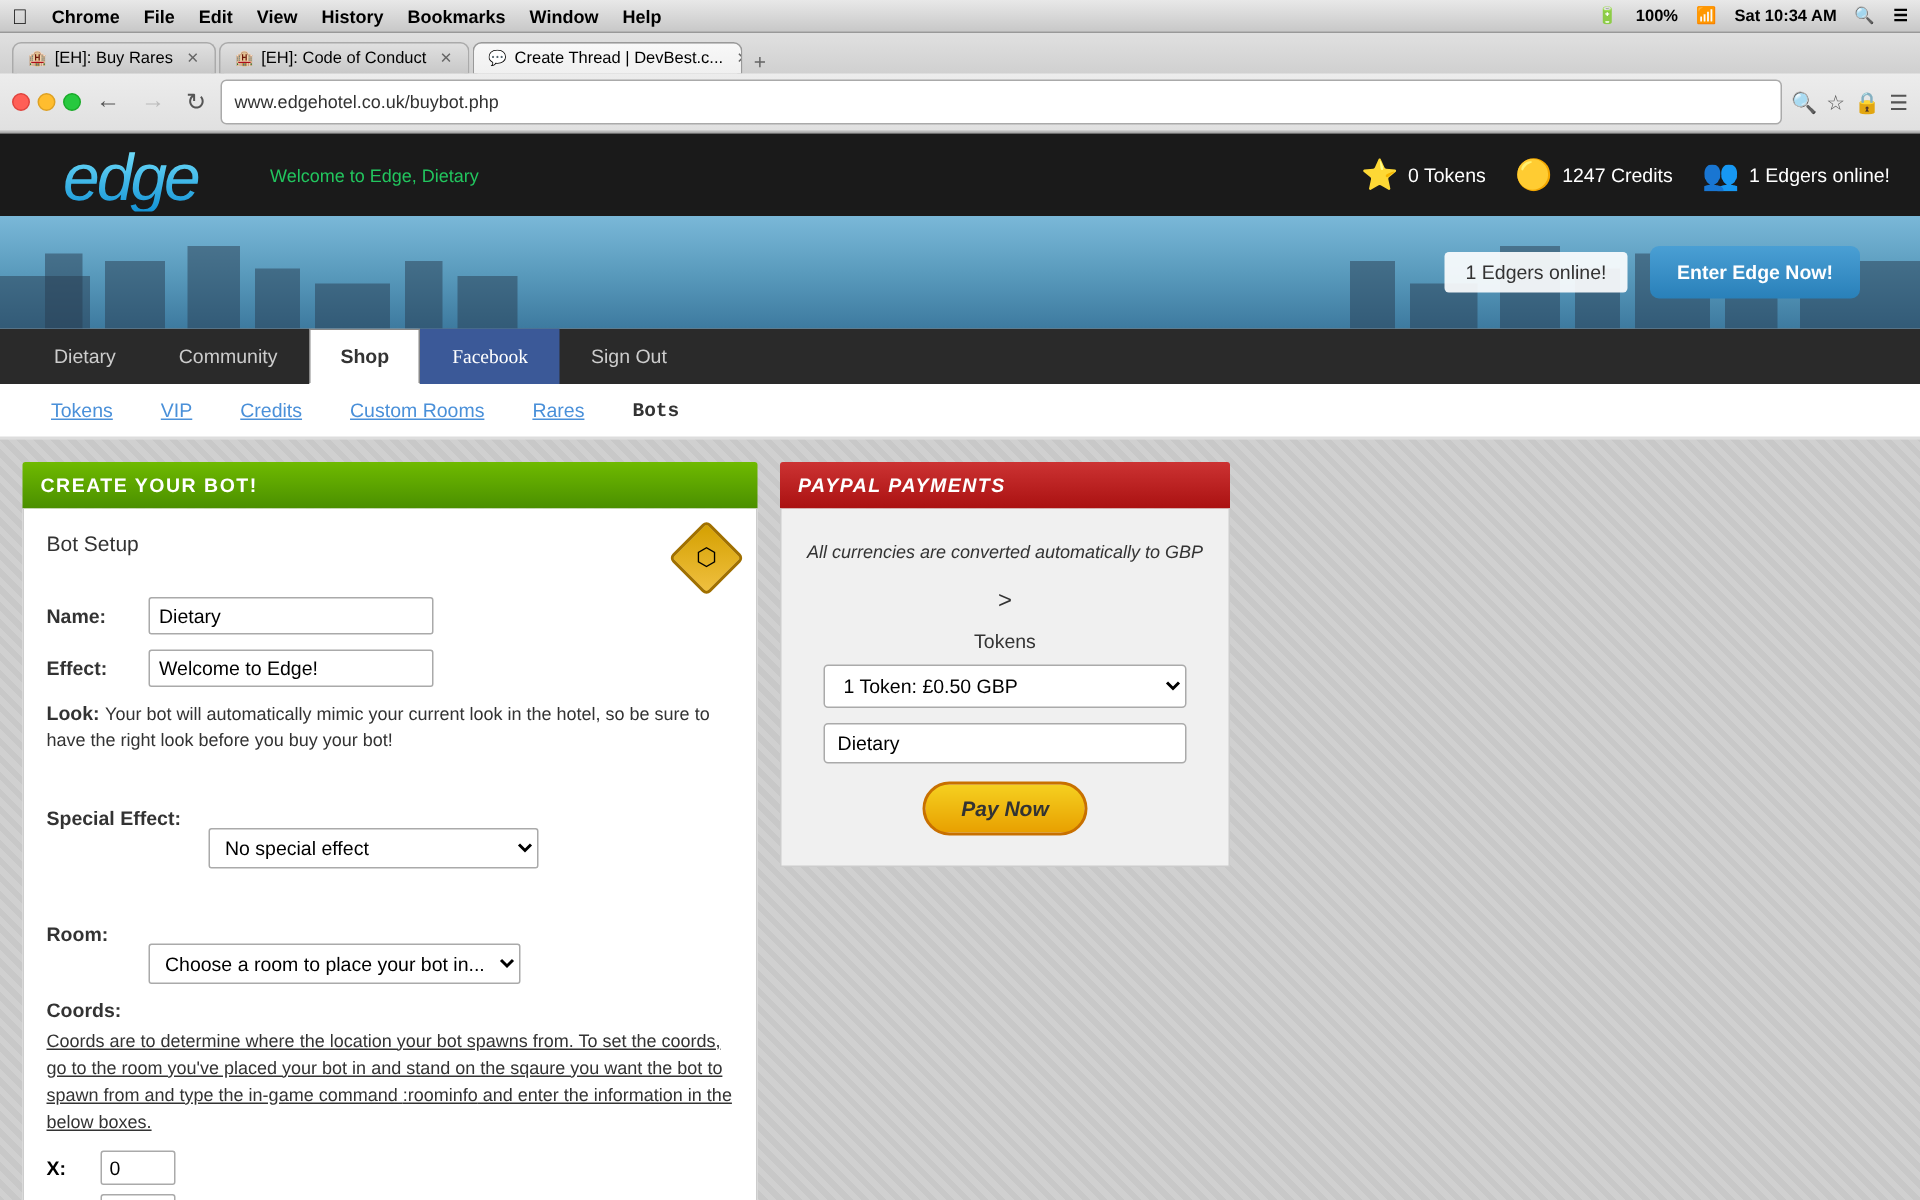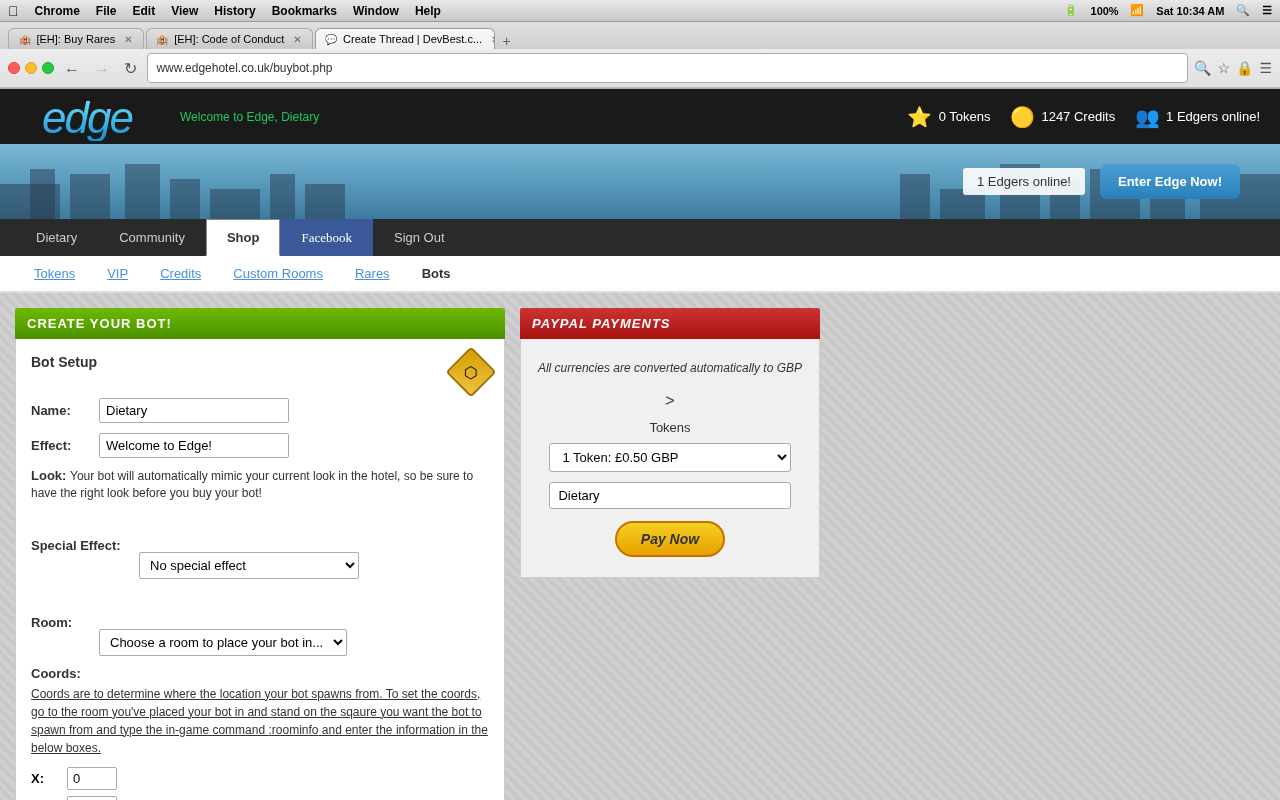--- a/index.html
+++ b/index.html
@@ -151,20 +151,21 @@
       padding: 4px 14px;
       color: #4a90d9;
       font-size: 13px;
       cursor: pointer;
       text-decoration: underline;
     }
     .sub-nav-item.active {
       color: #333;
       text-decoration: none;
       font-weight: bold;
+      font-family: Liberation Mono, monospace;
     }
 
     
     .page-content {
       background: #c8c8c8;
       background-image: repeating-linear-gradient(
         45deg,
         transparent,
         transparent 4px,
         rgba(255,255,255,0.15) 4px,
@@ -191,21 +192,21 @@
       border-radius: 2px 2px 0 0;
     }
     .panel-body {
       background: white;
       padding: 15px;
       border: 1px solid #ccc;
       border-top: none;
     }
     .bot-setup-title {
       font-size: 14px;
-      font-weight: bold;
+      font-weight: normal;
       color: #333;
       margin-bottom: 28px;
     }
     .form-row {
       display: flex;
       align-items: center;
       margin-bottom: 10px;
       gap: 8px;
     }
     .form-label {

